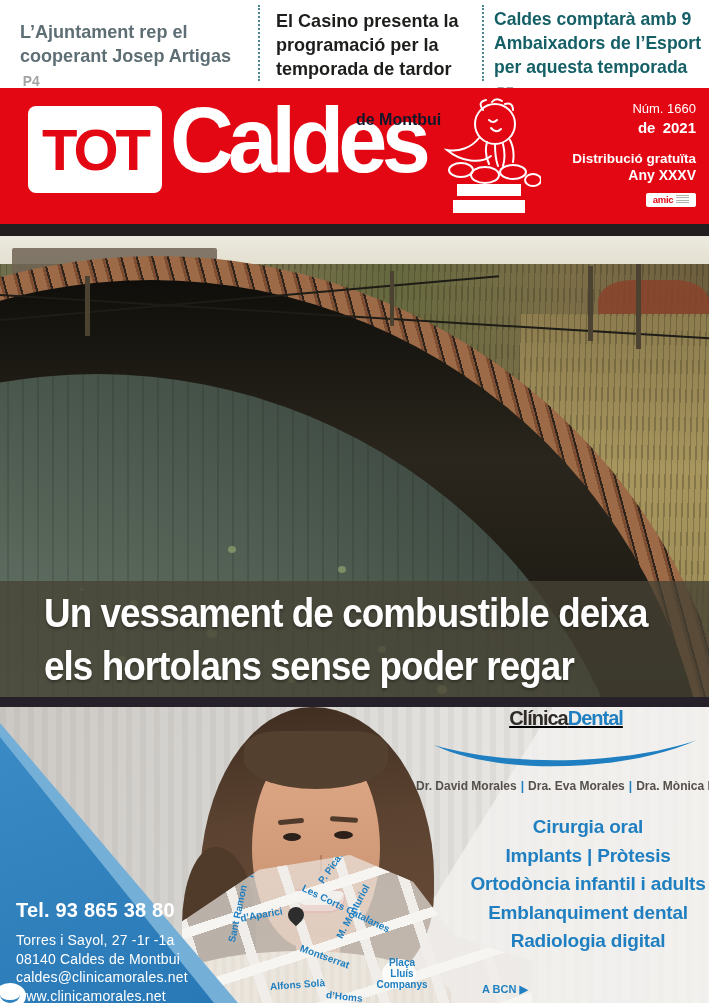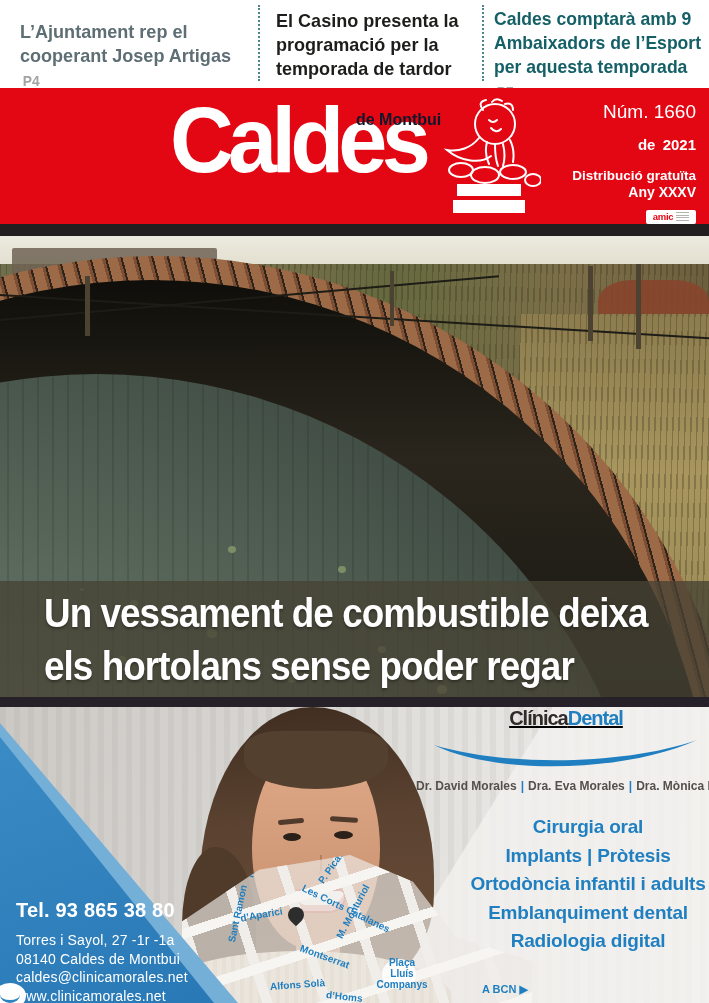--- a/index.html
+++ b/index.html
@@ -17,21 +17,21 @@
   .tdiv-1 { left:258px; } .tdiv-2 { left:482px; }
 
   
   .masthead { position:absolute; left:0; top:88px; width:709px; height:136px; background:#e30613; }
   .tot-box { position:absolute; left:28px; top:18px; width:134px; height:87px; background:#fff; border-radius:8px; display:flex; align-items:center; justify-content:center; }
   .tot-text { font-size:58px; font-weight:800; color:#e30613; letter-spacing:-3px; line-height:1; }
   .caldes-text { position:absolute; left:170px; top:6px; font-size:92px; font-weight:800; color:#fff; letter-spacing:-6px; line-height:1; transform:scaleX(.96); transform-origin:left top; white-space:nowrap; }
   .de-montbui { position:absolute; left:356px; top:23px; font-size:16px; font-weight:700; color:#0f172a; }
   .lion { position:absolute; left:443px; top:8px; }
   .mh-right { position:absolute; right:13px; top:13px; text-align:right; color:#fff; }
-  .mh-issue { font-size:19px; font-weight:500; margin-bottom:13px; }
+  .mh-issue { font-size:13px; font-weight:500; margin-bottom:3px; }
   .mh-date { font-size:15px; font-weight:700; word-spacing:3px; line-height:17px; }
   .mh-gap { height:15px; }
   .mh-dist { font-size:13.5px; font-weight:700; line-height:16px; }
   .mh-year { font-size:14px; font-weight:700; margin-bottom:6px; }
   .amic { display:inline-flex; width:50px; height:14px; background:#fff; border-radius:2px; align-items:center; justify-content:center; gap:3px; }
   .amic-word { color:#e30613; font-weight:800; font-size:9.5px; letter-spacing:-.3px; line-height:1; }
   .amic-tiny { width:13px; height:9px; background:repeating-linear-gradient(#b5b3ad 0 1px, transparent 1px 2.5px); }
 
   .strip-dark { position:absolute; left:0; top:224px; width:709px; height:12px; background:#221e1f; }
 
@@ -157,20 +157,23 @@
       <span class="pageref">P5</span>
     </div>
     <div class="tdiv tdiv-2"></div>
     <div class="teaser teaser-3">
       <span>Caldes comptarà amb 9 Ambaixadors de l’Esport per aquesta temporada</span>
       <span class="pageref">P7</span>
     </div>
   </header>
 
   <div class="masthead">
+    <div class="tot-box">
+      <span class="tot-text">TOT</span>
+    </div>
     <div class="caldes-text">Caldes</div>
     <div class="de-montbui">de Montbui</div>
 
     <svg class="lion" width="98" height="120" viewBox="0 0 98 120">
       <g fill="none" stroke="#ffffff" stroke-width="2" stroke-linecap="round">
         <circle cx="52" cy="28" r="20"></circle>
         <path d="M40,14 q-6,-8 3,-10 M49,6 q4,-5 10,-1 M62,8 q8,-2 8,6"></path>
         <path d="M36,42 C28,52 16,56 4,54 C18,66 38,68 48,60"></path>
         <path d="M44,46 q-3,12 2,22 M52,48 q0,14 3,22 M60,48 q3,12 0,22 M67,44 q5,10 3,22"></path>
         <ellipse cx="18" cy="74" rx="12" ry="7"></ellipse>

